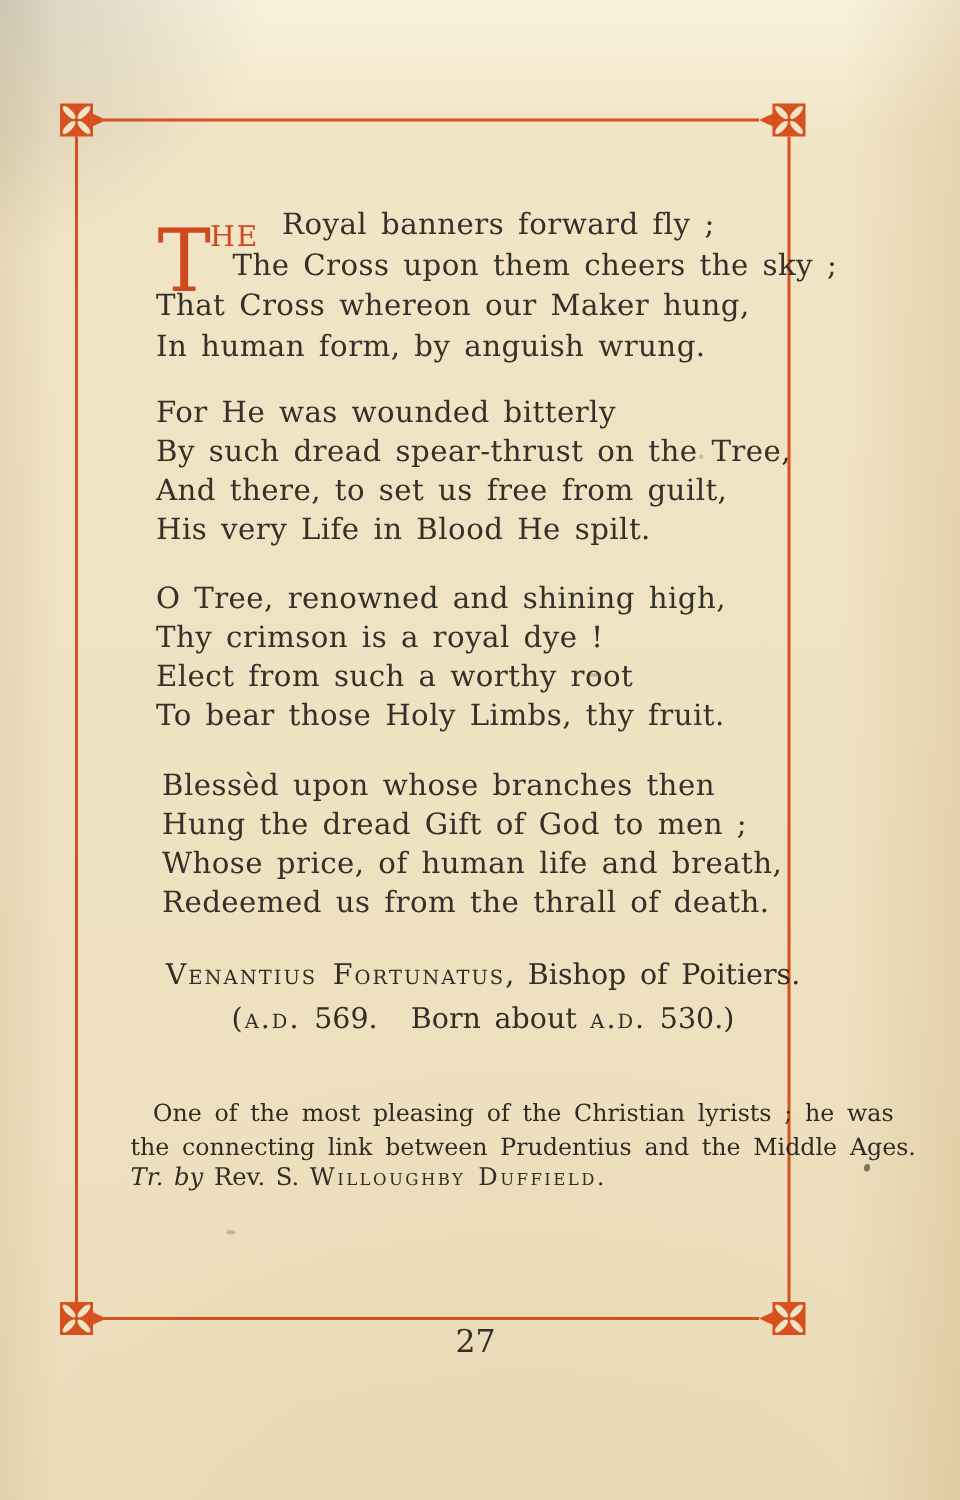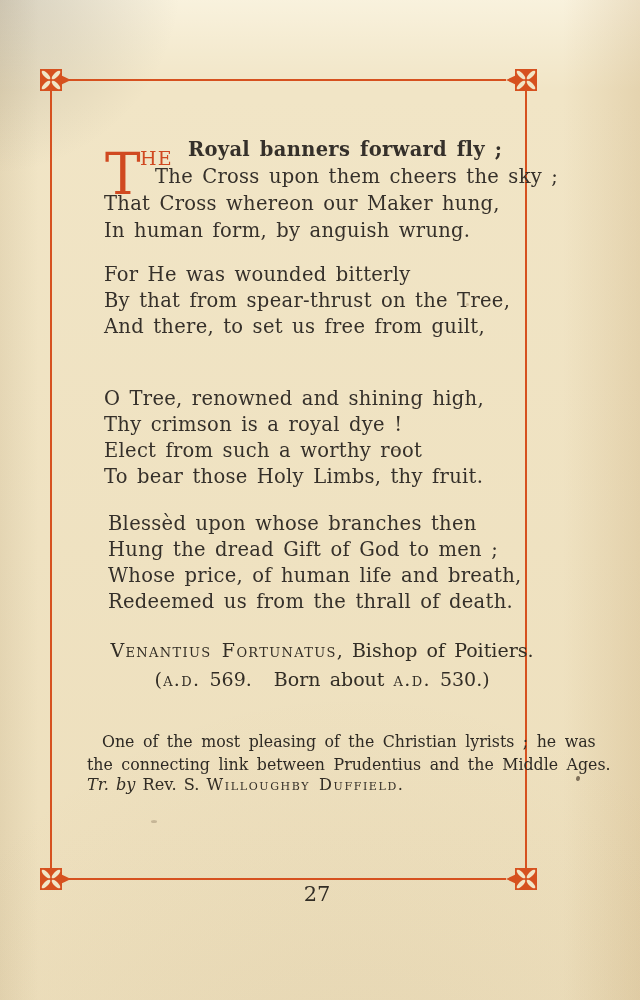--- a/index.html
+++ b/index.html
@@ -28,21 +28,21 @@
   .cross.tr { left: 505px; top: 68px;  transform: scaleX(-1); }
   .cross.bl { left: 39px;  top: 867px; }
   .cross.br { left: 505px; top: 867px; transform: scaleX(-1); }
   
   .stanza { position: absolute; font-size: 19.5px; line-height: 26px;
             letter-spacing: 0.015em; word-spacing: 0.14em; white-space: nowrap; }
   .stanza-1 { left: 104px; top: 136px; line-height: 27px; }
   .stanza-2 { left: 104px; top: 262px; }
   .stanza-3 { left: 104px; top: 386px; }
   .stanza-4 { left: 108px; top: 511px; }
-  .stanza-1 .l0 { padding-left: 84px; font-weight: bold; }
+  .stanza-1 .l0 { padding-left: 84px; }
   .stanza-1 .l1 { padding-left: 51px; }
   .drop-cap {
     position: absolute; left: 1px; top: 9px;
     font-size: 58px; line-height: 1; color: #d04920;
     letter-spacing: 0; transform: scaleX(0.92); transform-origin: left top;
   }
   .drop-cap-small {
     position: absolute; left: 36px; top: 13px;
     font-size: 19px; line-height: 1; color: #d04920; letter-spacing: 0.06em;
   }
@@ -118,22 +118,23 @@
     <span class="drop-cap">T</span>
     <span class="drop-cap-small">HE</span>
     <div class="pline l0">Royal banners forward fly ;</div>
     <div class="pline l1">The Cross upon them cheers the sky ;</div>
     <div class="pline">That Cross whereon our Maker hung,</div>
     <div class="pline">In human form, by anguish wrung.</div>
   </div>
 
   <div class="stanza stanza-2">
     <div class="pline">For He was wounded bitterly</div>
-    <div class="pline">By that from spear-thrust on the Tree,</div>
+    <div class="pline">By such dread spear-thrust on the Tree,</div>
     <div class="pline">And there, to set us free from guilt,</div>
+    <div class="pline">His very Life in Blood He spilt.</div>
   </div>
 
   <div class="stanza stanza-3">
     <div class="pline">O Tree, renowned and shining high,</div>
     <div class="pline">Thy crimson is a royal dye !</div>
     <div class="pline">Elect from such a worthy root</div>
     <div class="pline">To bear those Holy Limbs, thy fruit.</div>
   </div>
 
   <div class="stanza stanza-4">

